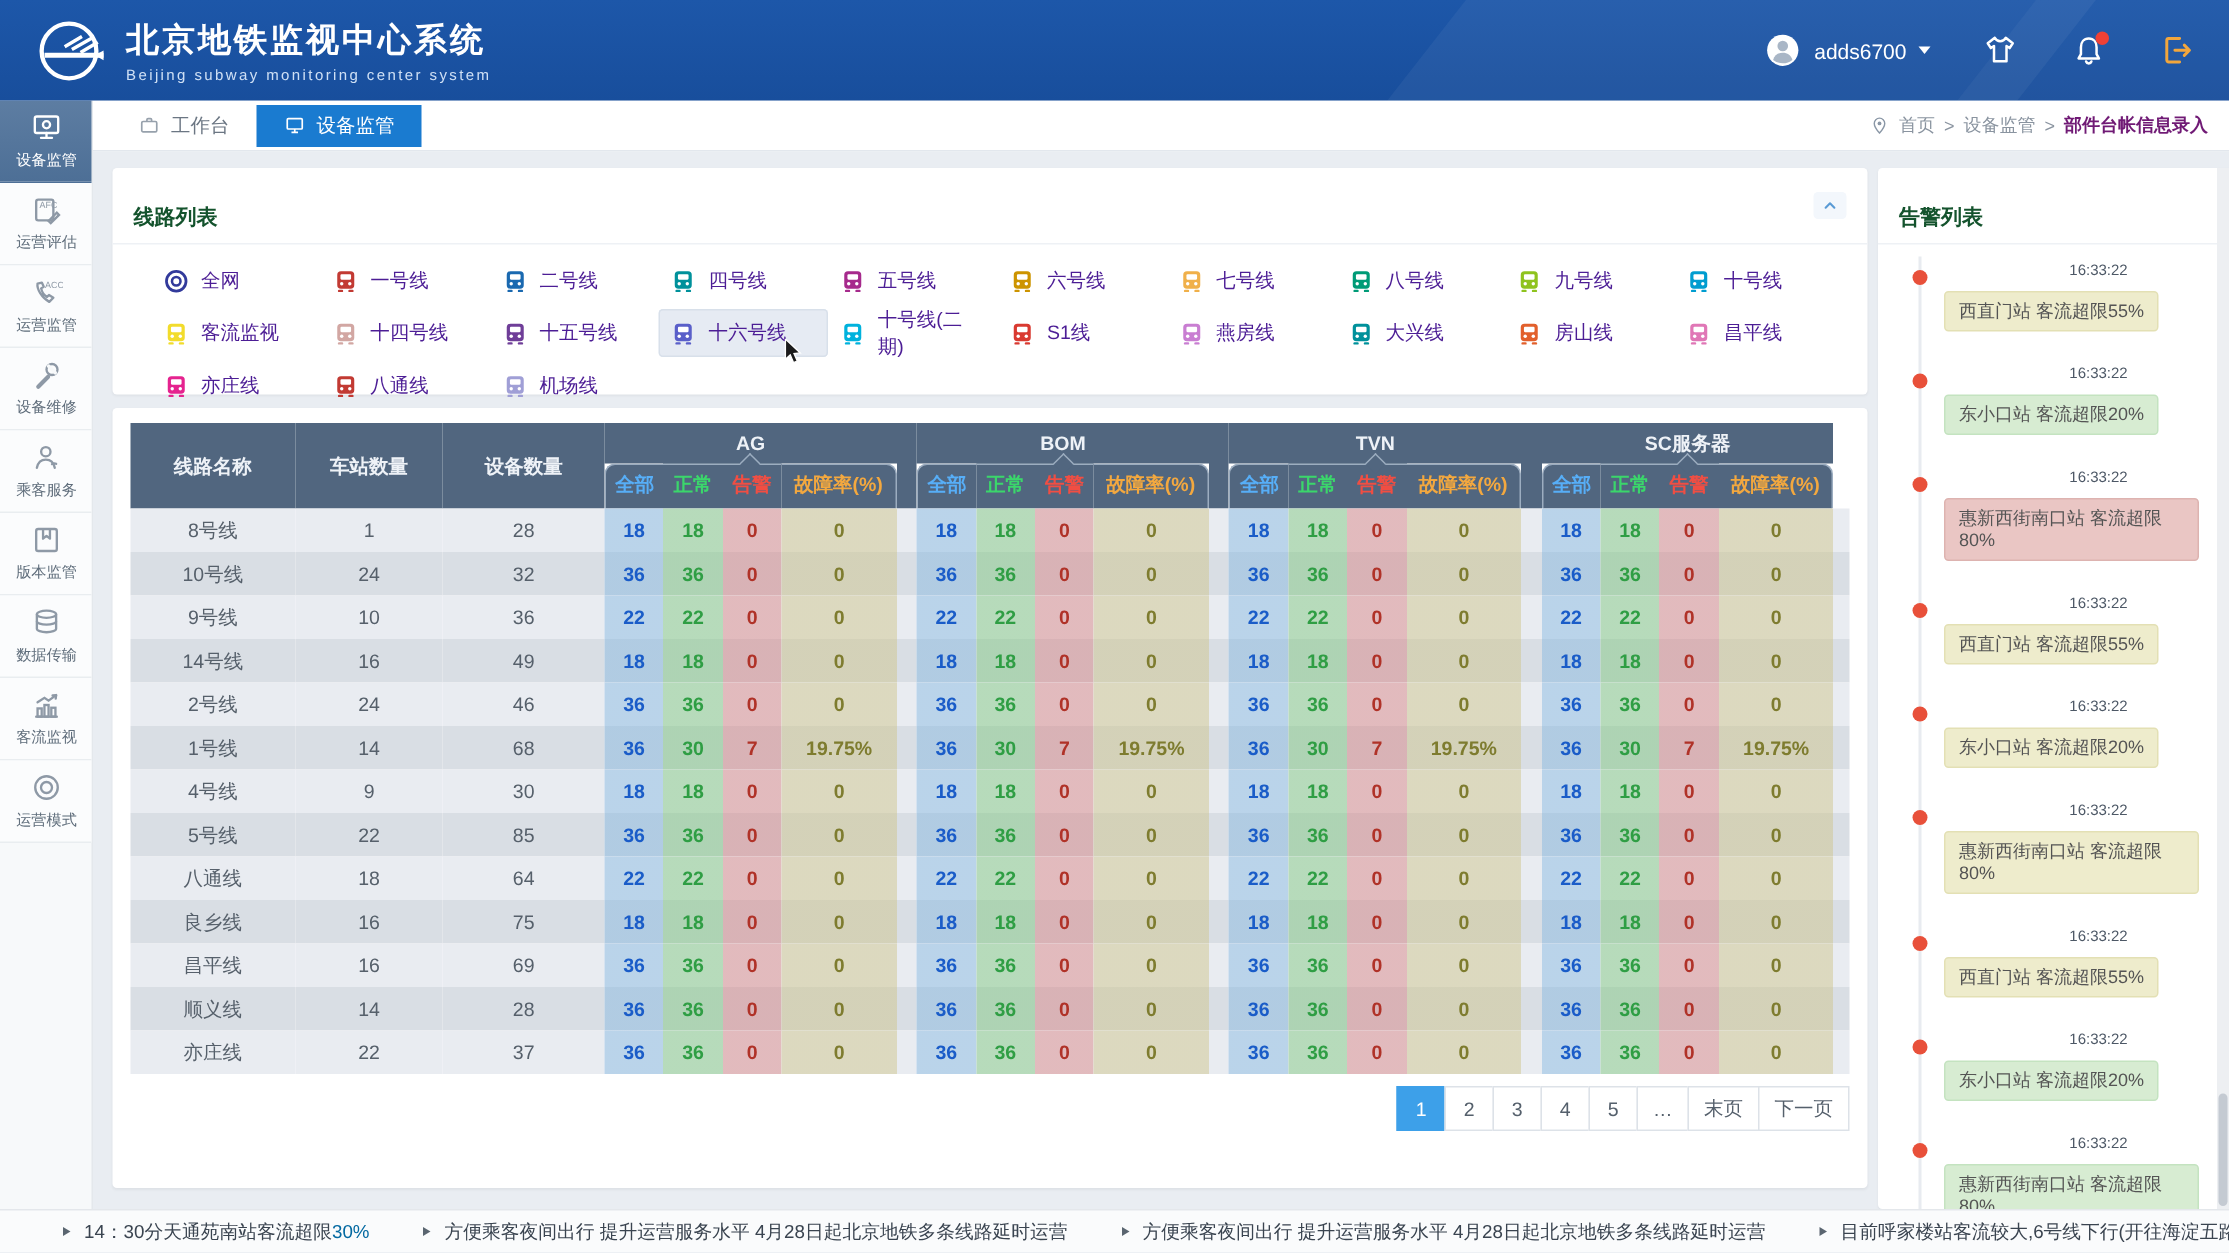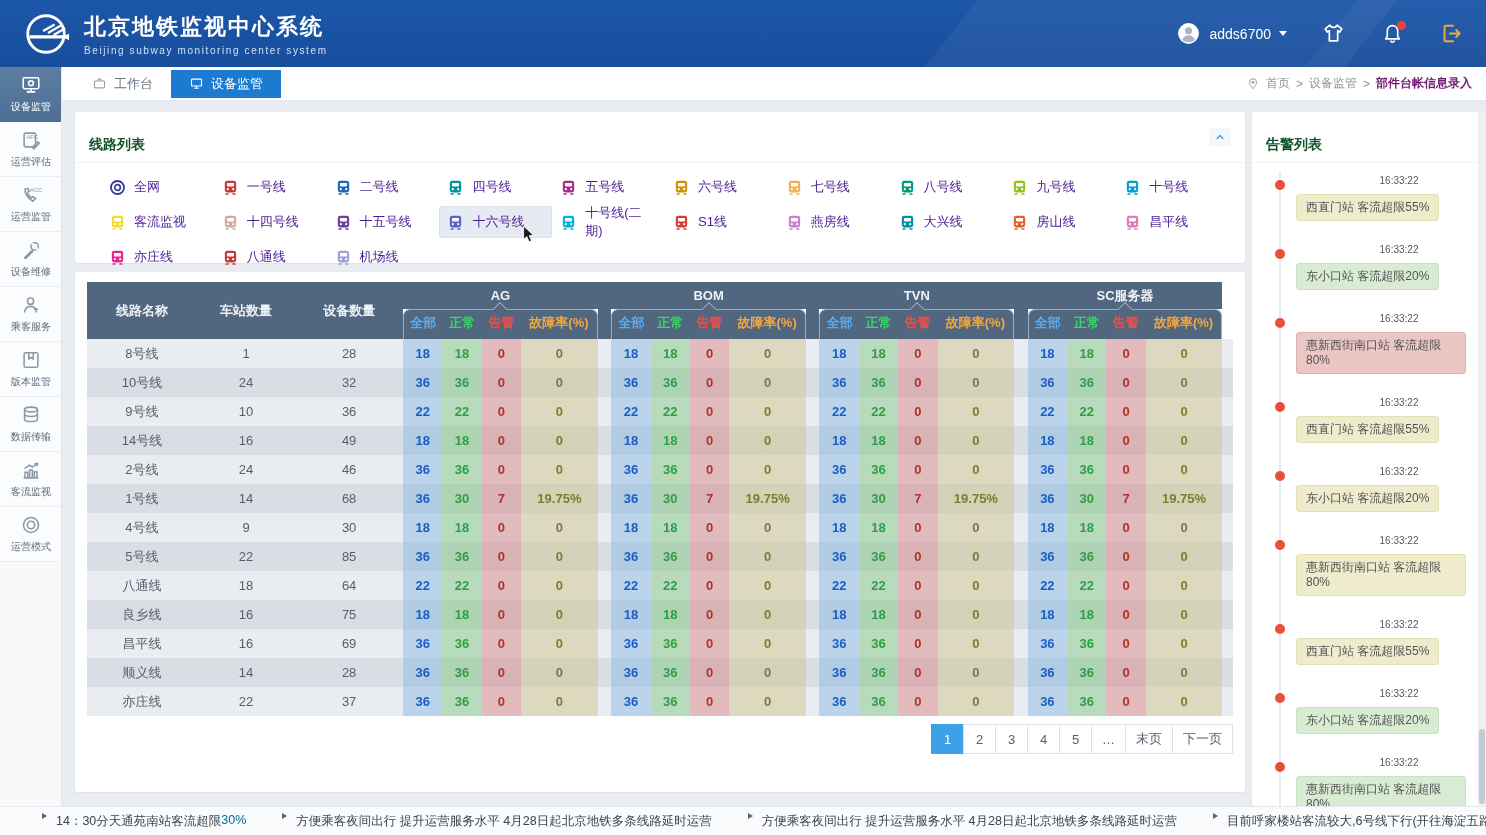--- a/index.html
+++ b/index.html
@@ -90,21 +90,21 @@
   .chip.green { background:#d7ecd2; border:1px solid #c4e3c0; }
   .chip.pink  { background:#eac6c4; border:1px solid #ddb3b0; }
 
   
   .page-scrollbar { position:absolute; right:0; top:112px; bottom:29px; width:8px; background:#edeff2; z-index:6; }
   .page-scrollbar .thumb { position:absolute; bottom:2px; left:1px; width:6px; height:75px; border-radius:3px; background:#c4cad2; }
 
   
   .ticker { position:absolute; left:0; right:0; bottom:0; height:29px; background:#fafbfc; border-top:1px solid #e4e7eb; display:flex; align-items:center; padding:0 0 0 20px; z-index:12; overflow:hidden; }
   .ticker-items { display:flex; gap:36px; margin-left:22px; white-space:nowrap; }
-  .t-item { font-size:12.5px; color:#3a4450; display:inline-flex; }
+  .t-item { font-size:12.5px; color:#3a4450; display:inline-flex; align-items:center; }
   .t-item .tri { width:0; height:0; border:3.5px solid transparent; border-left:5px solid #5a6570; margin-right:6px; }
   .t-item .hot { color:#0369a1; }
 
   svg { display:block; }
 </style>
 </head>
 <body>
 
 <svg width="0" height="0" style="position:absolute">
   <symbol id="i-train" viewBox="0 0 24 24">

